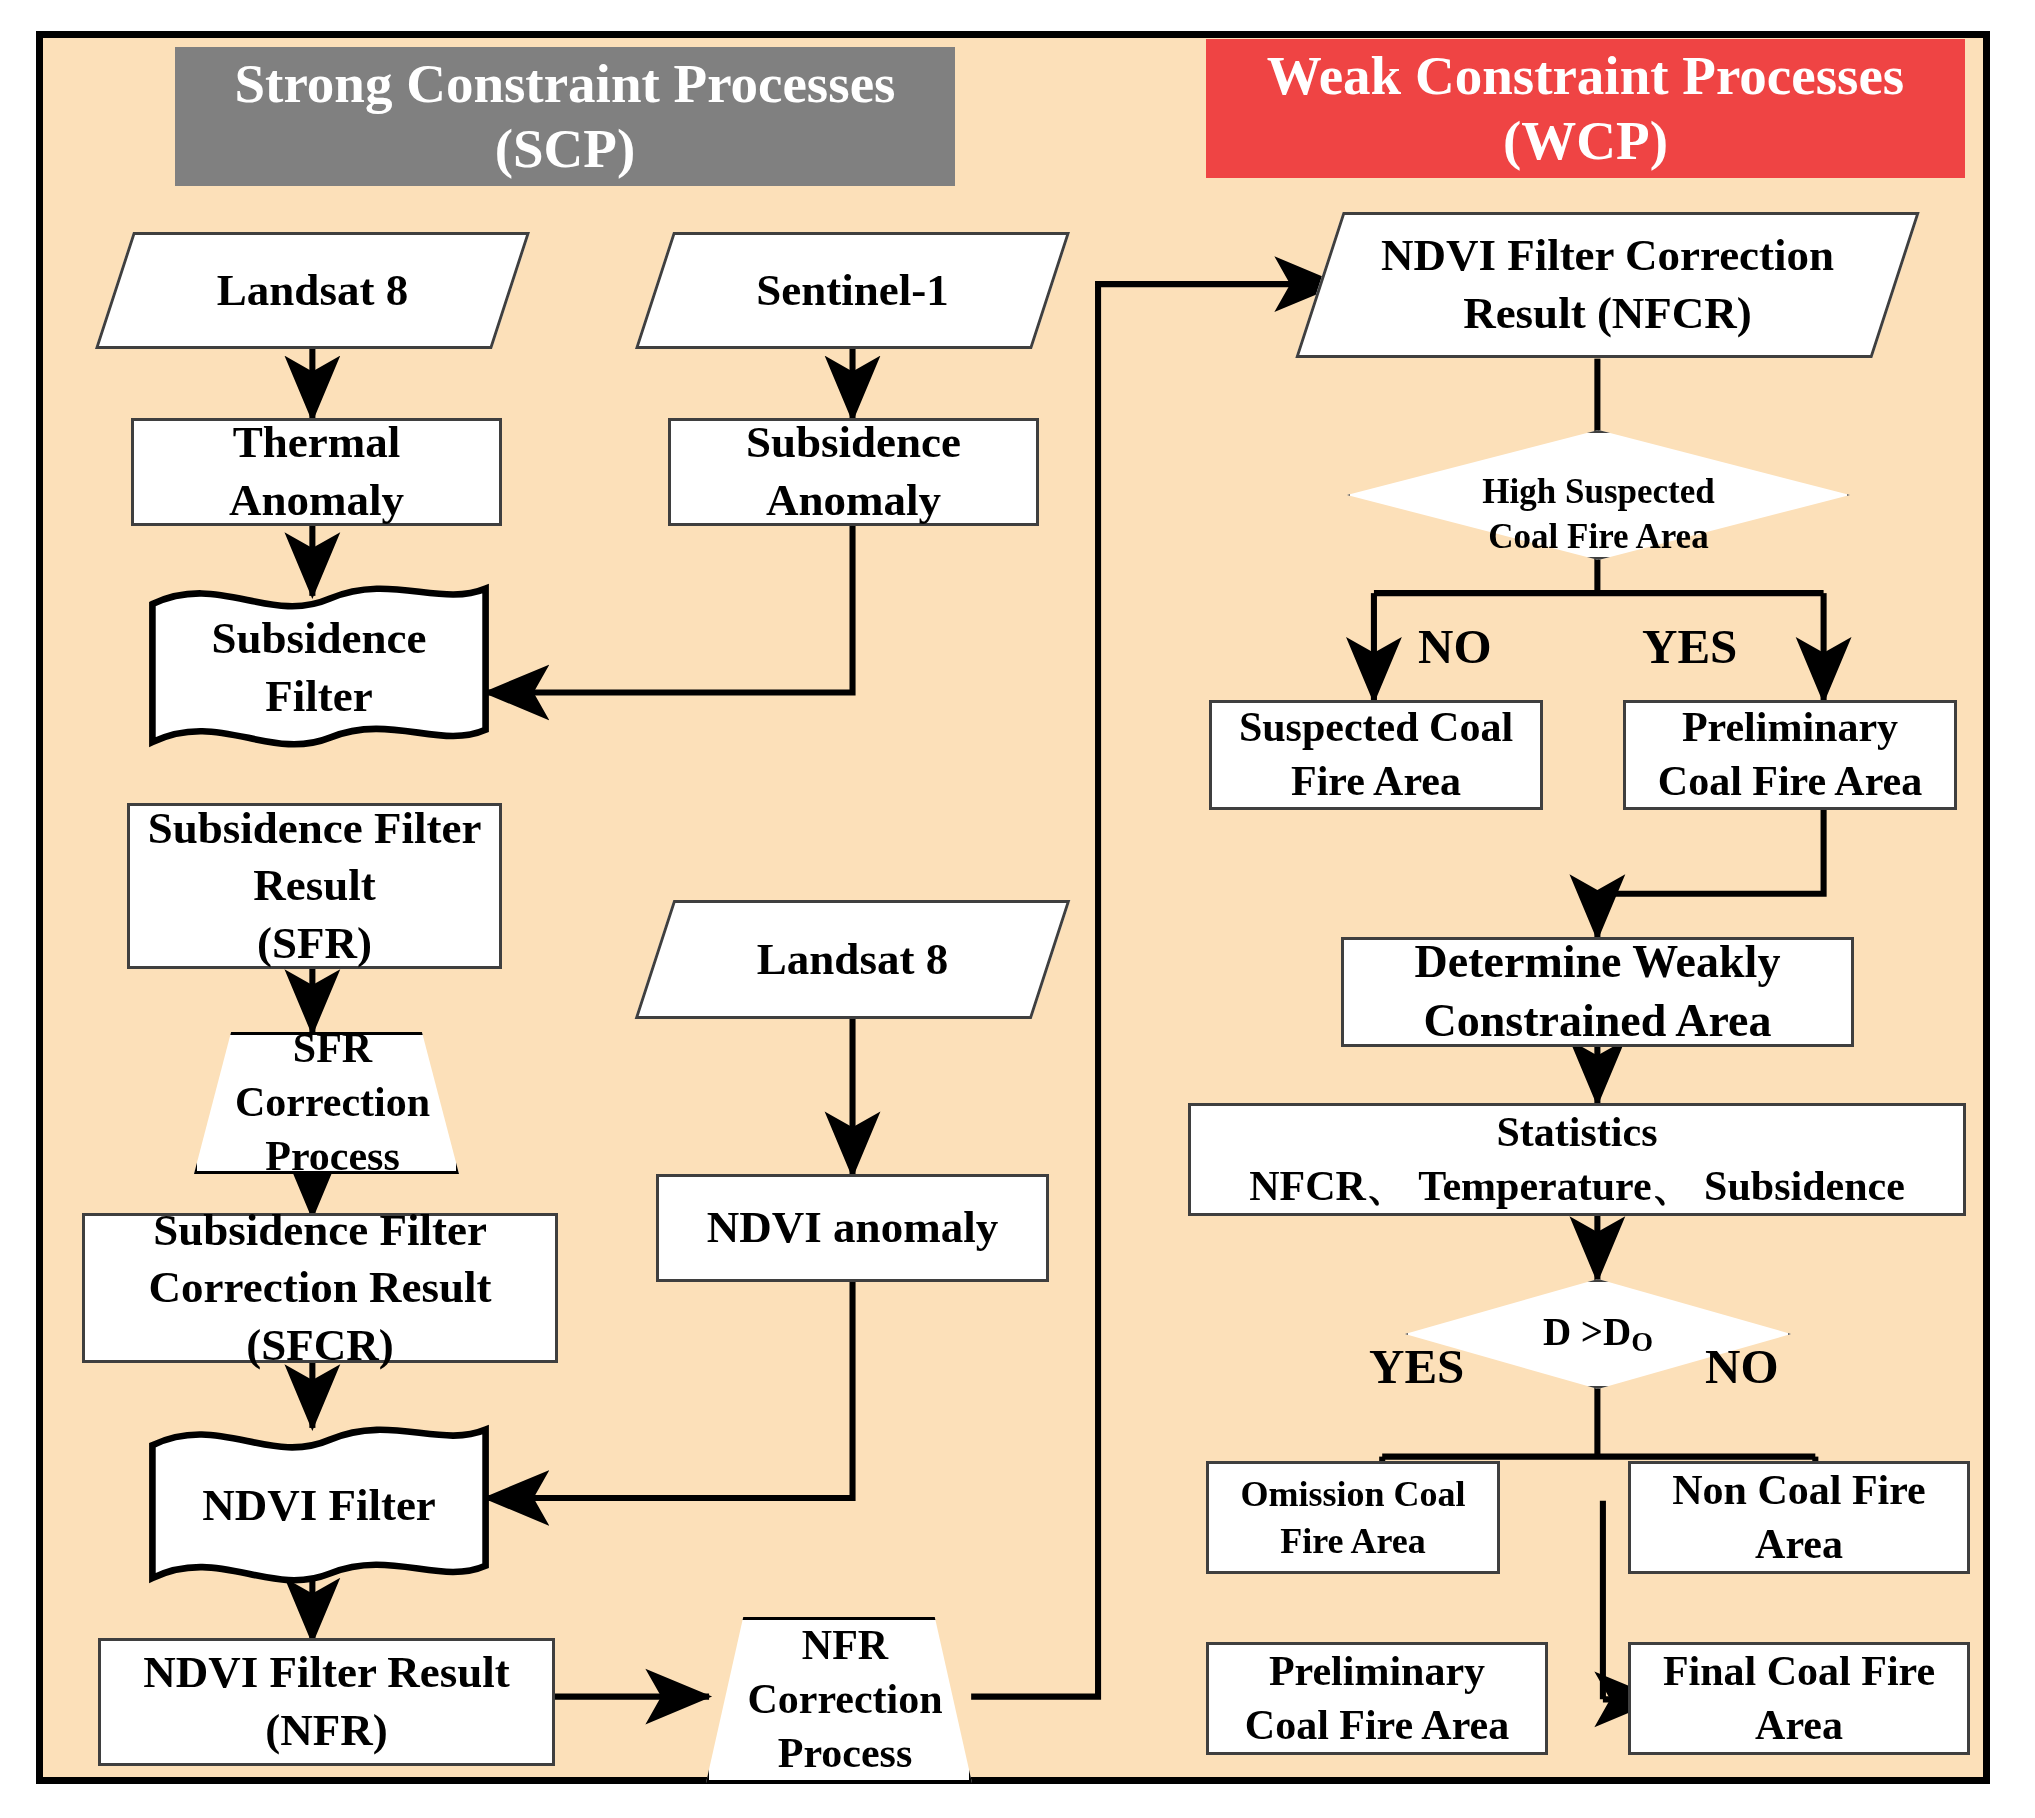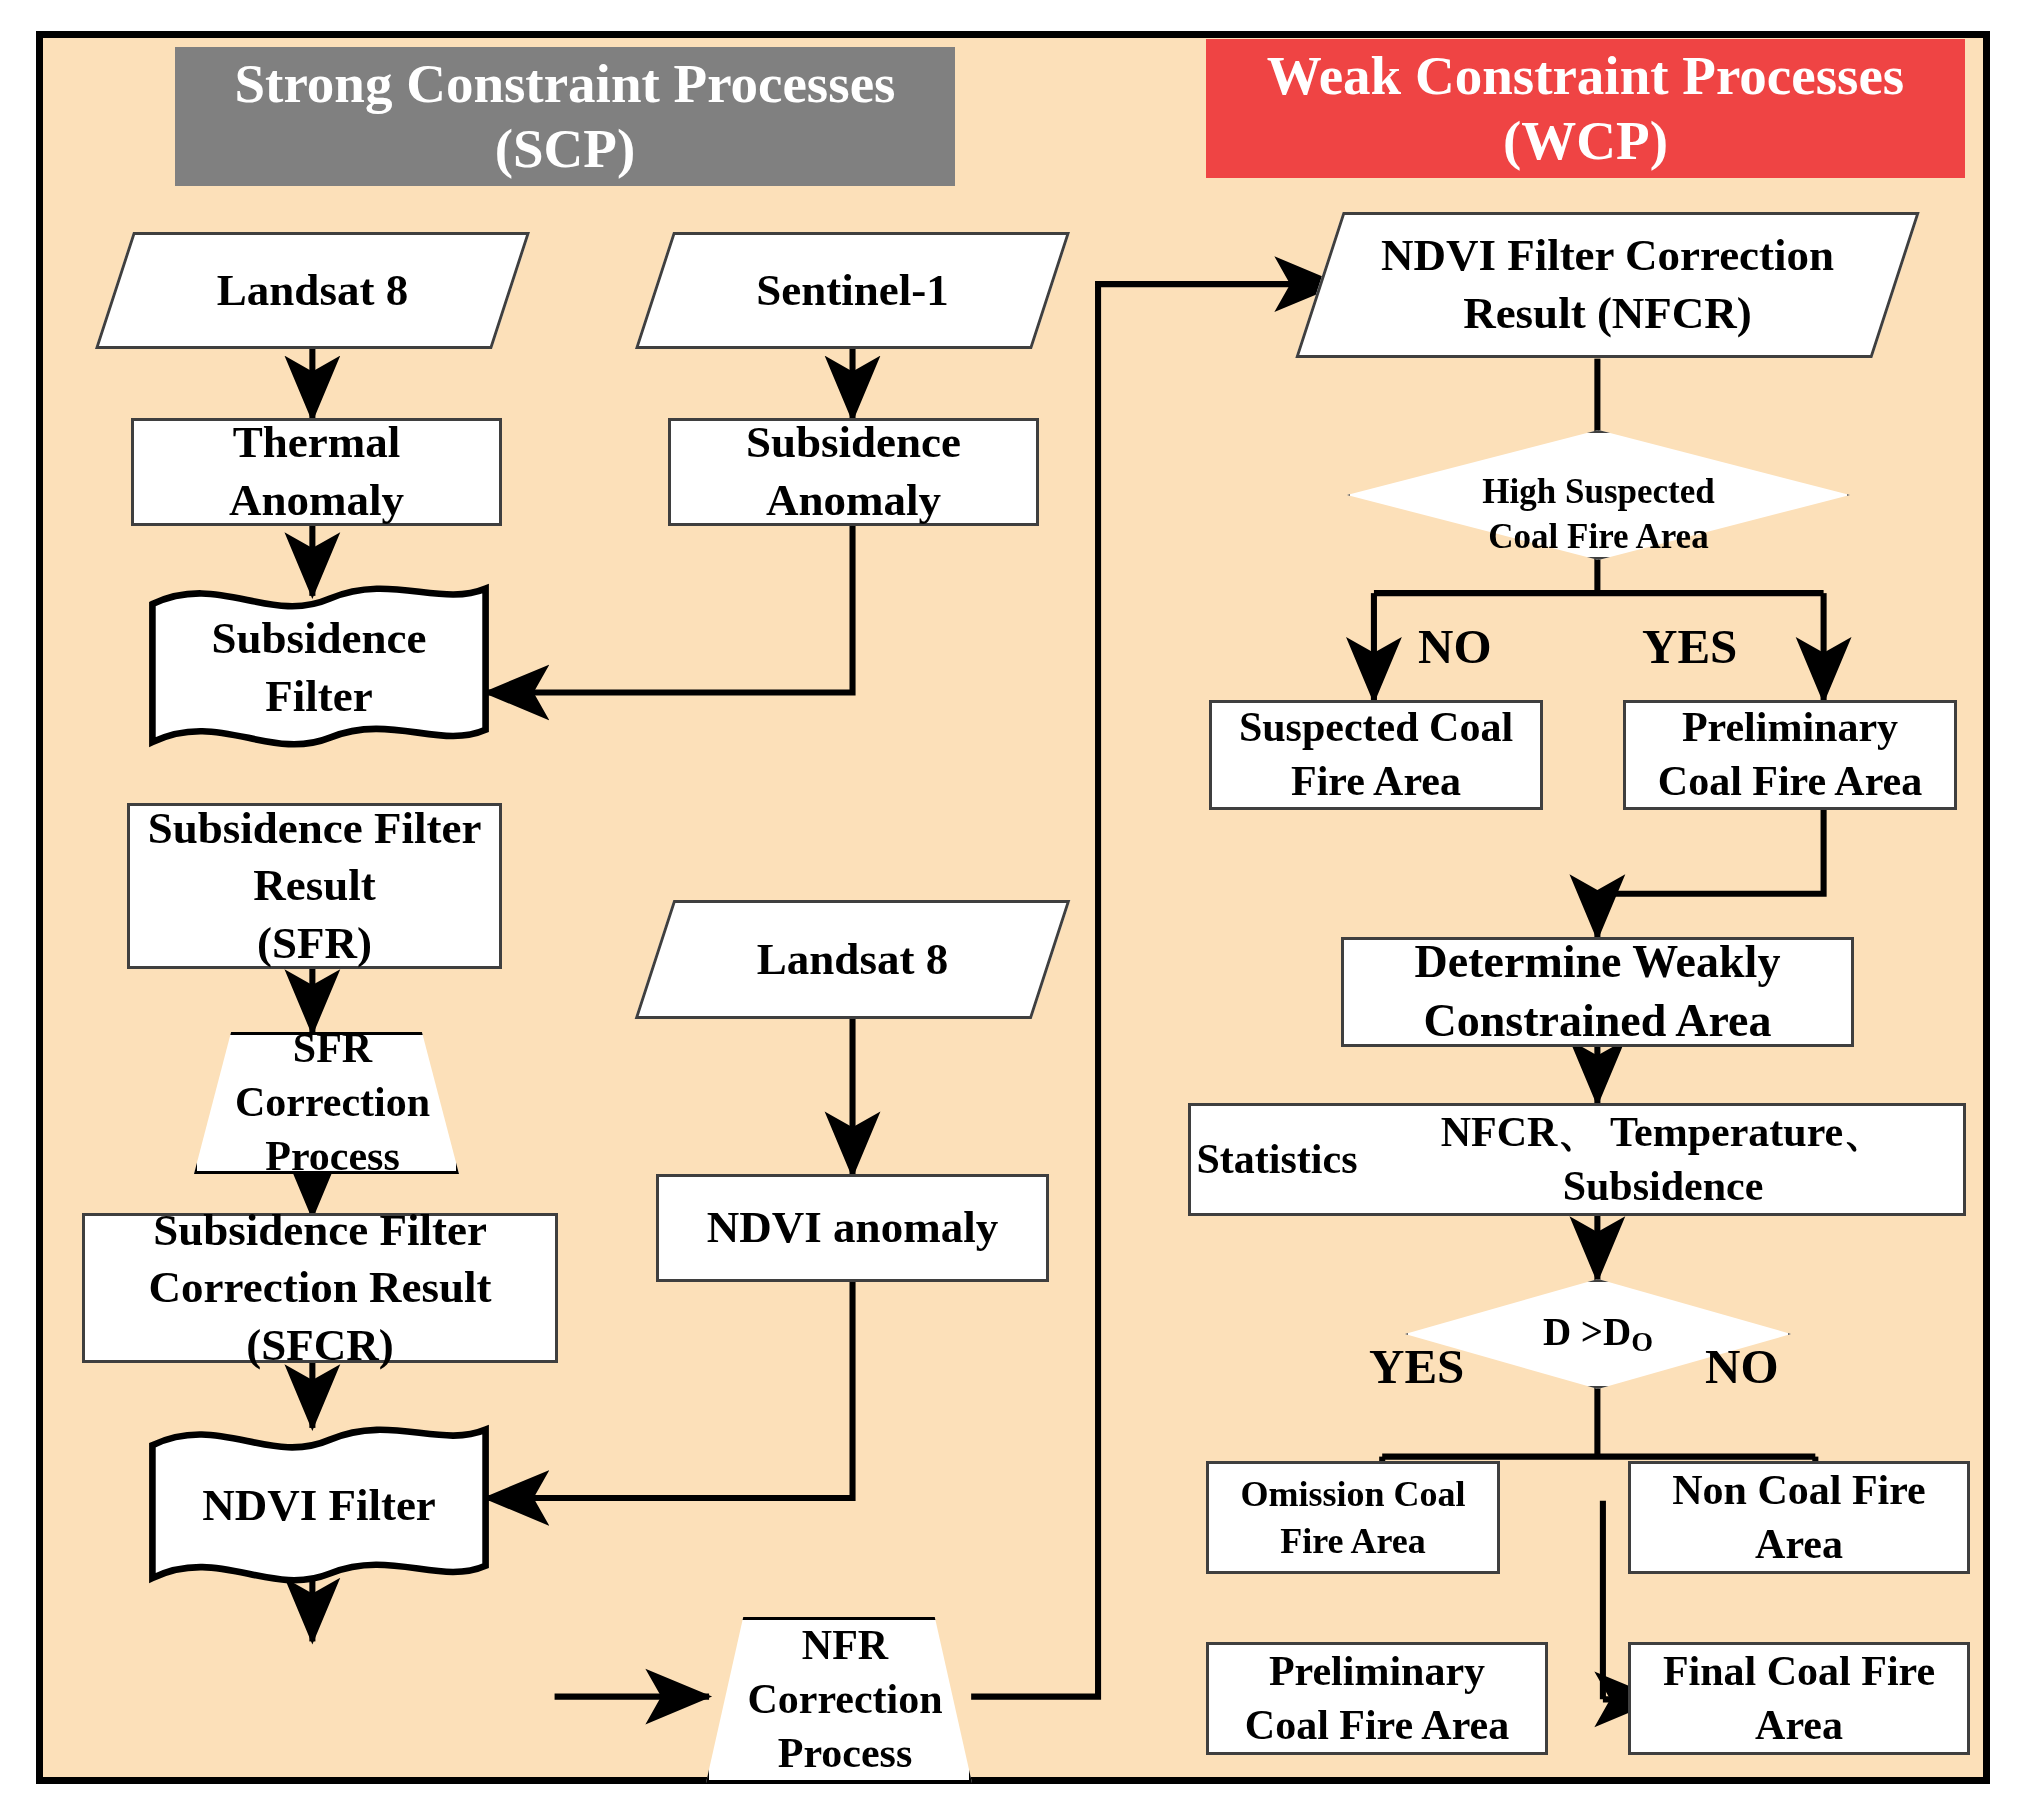--- a/index.html
+++ b/index.html
@@ -237,20 +237,24 @@
   </div>
 
   <div class="node wave" style="left:148px;top:1423px;width:342px;height:166px;font-size:45px;">
     <svg viewBox="0 0 620 300" preserveAspectRatio="none" style="position:absolute;inset:0;width:100%;height:100%;z-index:-1;">
       <path d="M8,40 C130,-18 220,78 330,30 C440,-16 530,46 612,12
                L612,258 C530,294 440,228 330,272 C220,316 130,222 8,280 Z" fill="#ffffff" stroke="#000" stroke-width="12"></path>
     </svg>
     <span class="txt">NDVI Filter</span>
   </div>
 
+  <div class="node" style="left:98px;top:1638px;width:457px;height:128px;font-size:45px;">
+    <span class="txt">NDVI Filter Result
+(NFR)</span>
+  </div>
 
   <div class="node trap" style="left:706px;top:1617px;width:266px;height:166px;font-size:42px;">
     <span class="shape"></span>
     <span class="txt">NFR
 Correction
 Process</span>
   </div>
 
   <div class="node para" style="left:1319px;top:212px;width:577px;height:146px;font-size:45px;">
     <span class="shape"></span>
@@ -275,21 +279,21 @@
   <div class="node" style="left:1623px;top:700px;width:334px;height:110px;font-size:42px;">
     <span class="txt">Preliminary
 Coal Fire Area</span>
   </div>
 
   <div class="node" style="left:1341px;top:937px;width:513px;height:110px;font-size:46px;">
     <span class="txt">Determine Weakly
 Constrained Area</span>
   </div>
 
-  <div class="node" style="left:1188px;top:1103px;width:778px;height:113px;font-size:42px;flex-direction:row;">
+  <div class="node" style="left:1188px;top:1103px;width:778px;height:113px;font-size:42px;flex-direction:column;">
     <span class="txt">Statistics</span>
     <span class="txt">NFCR、 Temperature、 Subsidence</span>
   </div>
 
   <div class="node dia" style="left:1405px;top:1279px;width:386px;height:110px;font-size:39px;">
     <span class="shape"></span>
     <span class="txt"><span>D &gt;D</span><sub>O</sub></span>
   </div>
 
   <div class="edge-label" style="left:1369px;top:1338px;font-size:49px;">YES</div>

